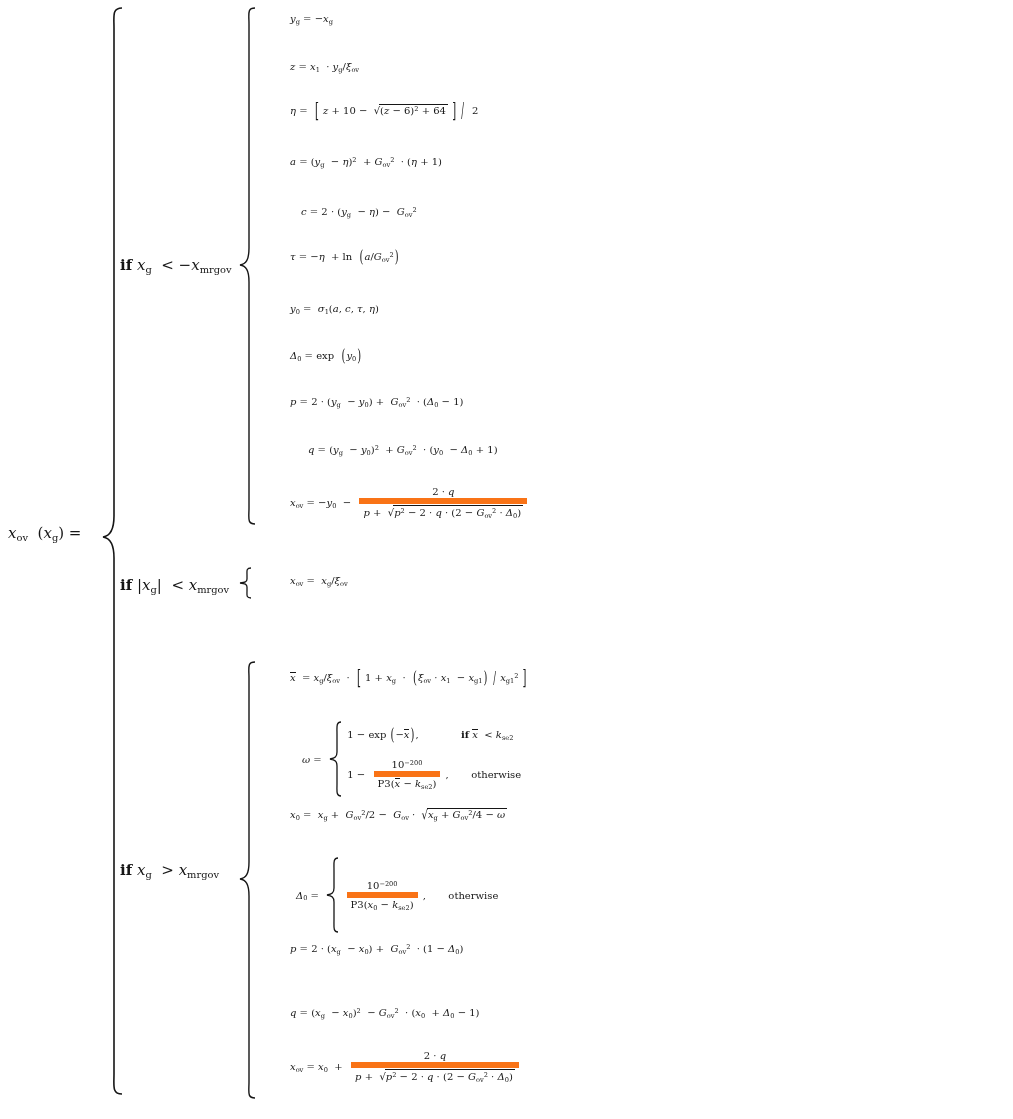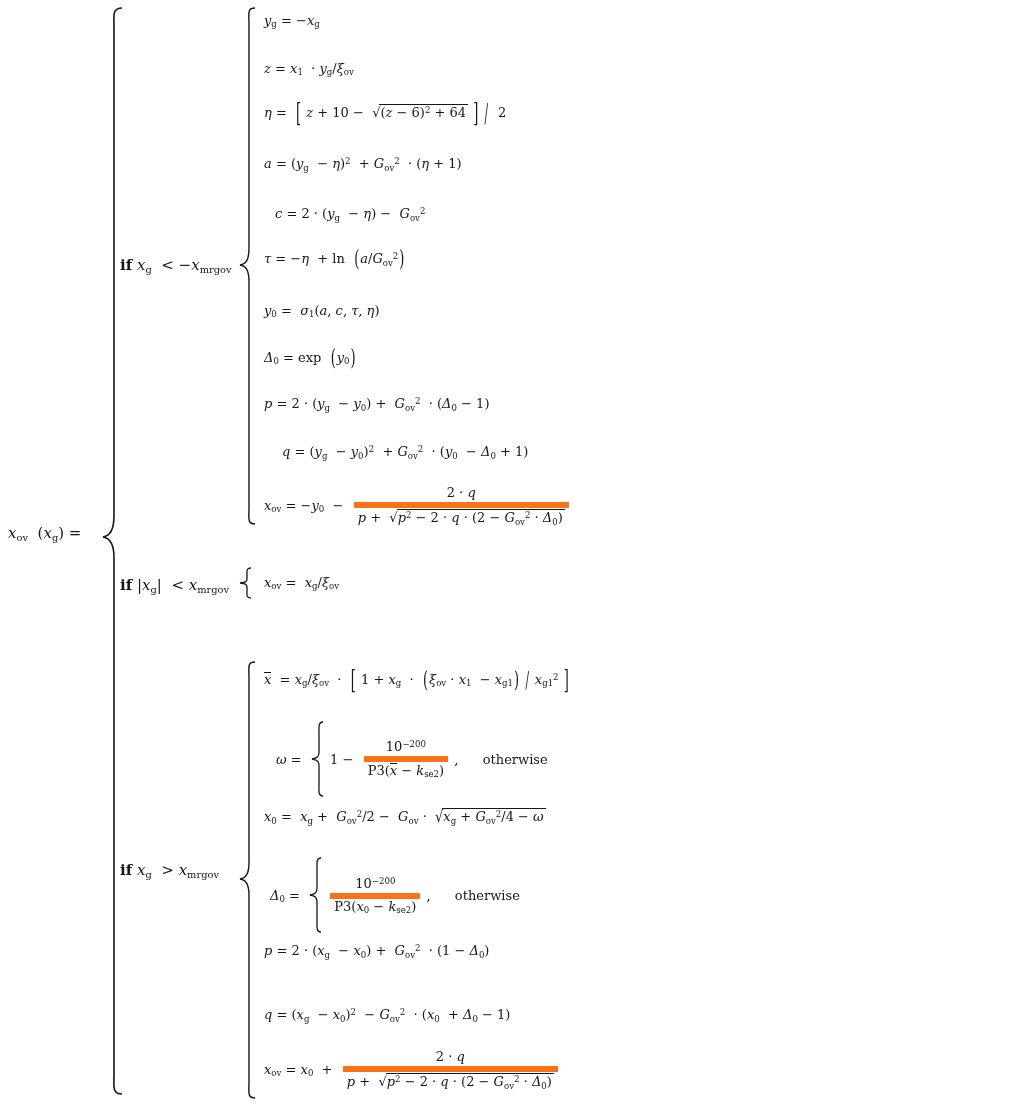--- a/index.html
+++ b/index.html
@@ -85,21 +85,22 @@
     position: absolute;
     font-size: 15px;
     white-space: nowrap;
   }
   .case-brace {
     position: absolute;
   }
   .case-brace svg { display: block; }
   .case-body {
     position: absolute;
-    font-size: 13px;
+    font-size: 10px;
+    margin-left: 26px;
   }
   .eqline {
     white-space: nowrap;
     line-height: 1;
   }
 
   
   .inner {
     position: relative;
     display: inline-block;
@@ -269,20 +270,26 @@
 
         <div class="eqline" style="position:absolute; left:12px; top:60px;">
           <span class="m">ω</span><span class="rm">&nbsp;=&nbsp;</span>
           <span class="inner">
             <span class="inner-brace">
               <svg width="16" height="78" viewBox="0 0 16 78" aria-hidden="true">
                 <path d="M13 2 C8 2 9 7 9 14 L9 32 C9 37 7 38 2 39 C7 40 9 41 9 46 L9 64 C9 71 8 76 13 76" fill="none" stroke="#161616" stroke-width="1.3"></path>
               </svg>
             </span>
             <span class="inner-rows">
+              <span class="r" style="display:block; padding-bottom:18px;">
+                <span class="rm">1&nbsp;−&nbsp;exp&nbsp;</span><span class="bigp">(</span><span class="rm">−</span><span class="m" style="display:inline-block;border-top:1px solid #161616;line-height:1.05;">x</span><span class="bigp">)</span><span class="rm">,</span>
+                <span style="display:inline-block; width:36px;"></span>
+                <span class="bf">if</span>&nbsp;<span class="m" style="display:inline-block;border-top:1px solid #161616;line-height:1.05;">x</span>
+                <span class="rm">&nbsp;&lt;&nbsp;</span><span class="m">k</span><span class="sub">se2</span>
+              </span>
               <span class="r" style="display:block;">
                 <span class="rm">1&nbsp;−&nbsp;</span>
                 <span class="frac">
                   <span class="num"><span class="rm">10</span><span class="sup">−200</span></span>
                   <span class="den"><span class="rm">P3(</span><span class="m" style="display:inline-block;border-top:1px solid #161616;line-height:1.05;">x</span><span class="rm">&nbsp;−&nbsp;</span><span class="m">k</span><span class="sub">se2</span><span class="rm">)</span></span>
                 </span>
                 <span class="rm">,</span>
                 <span style="display:inline-block; width:16px;"></span>
                 <span class="rm">otherwise</span>
               </span>

